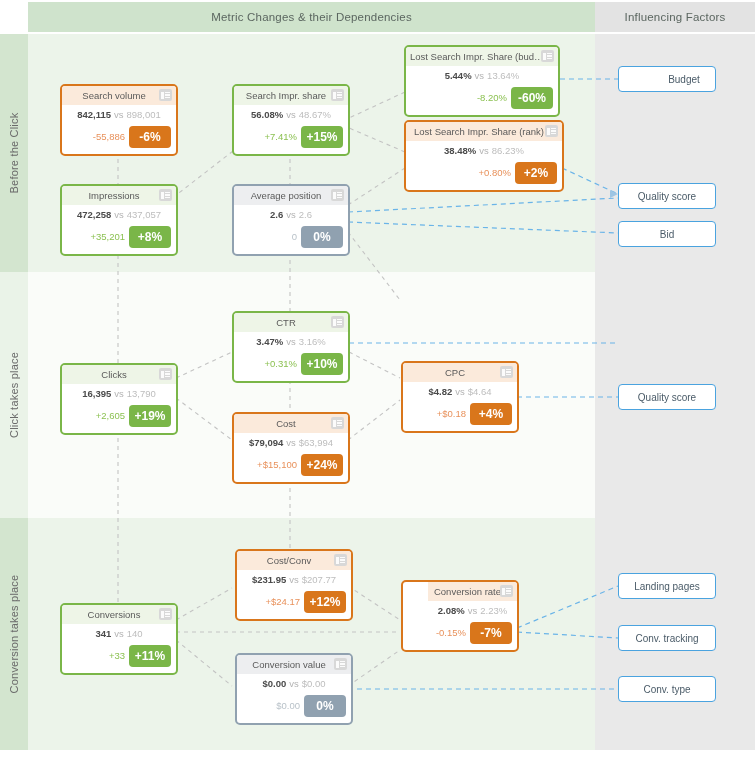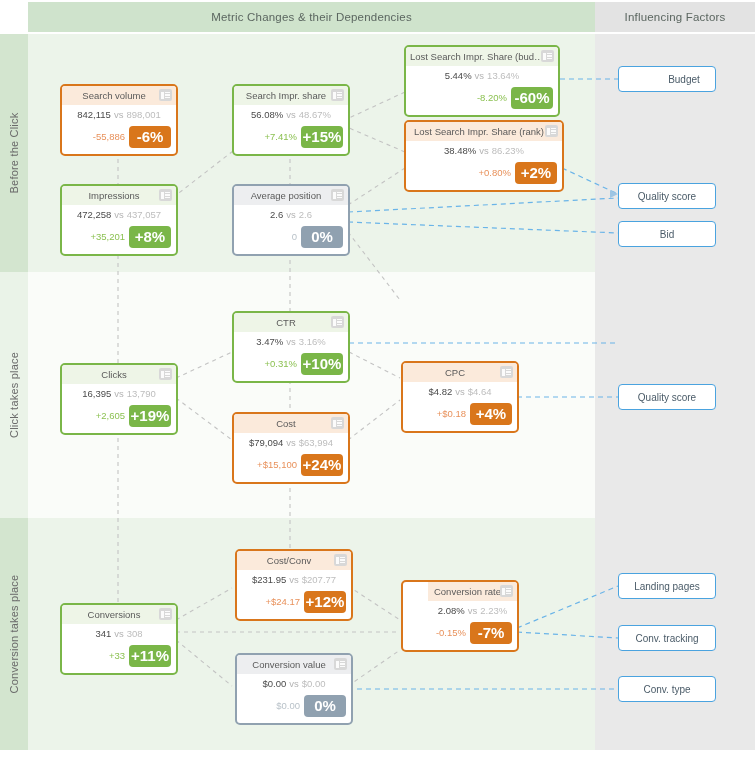--- a/index.html
+++ b/index.html
@@ -46,26 +46,26 @@
   .card-head .ttl{flex:1;text-align:center;padding-right:10px;white-space:nowrap;overflow:hidden;
                   text-overflow:ellipsis;}
   .list-icon{position:absolute;right:4px;top:3px;width:13px;height:12px;background:#d8d8d8;border-radius:2px;
              display:block;}
   .list-icon i{position:absolute;display:block;background:#fbfbfb;}
   .list-icon i.c{left:2px;top:2.5px;width:2.5px;height:7px;}
   .list-icon i.r1{left:5.5px;top:2.5px;width:5.5px;height:1.6px;}
   .list-icon i.r2{left:5.5px;top:5.2px;width:5.5px;height:1.6px;}
   .list-icon i.r3{left:5.5px;top:7.9px;width:5.5px;height:1.6px;}
   .card-vals{height:18px;display:flex;align-items:center;justify-content:center;font-size:9.5px;gap:3px;}
-  .v-now{color:#4a4a4a;font-weight:normal;text-align:right;}
+  .v-now{color:#4a4a4a;font-weight:bold;text-align:right;}
   .v-vs{color:#b4b4b4;}
   .v-prev{color:#bdbdbd;}
   .card-delta{height:27px;display:flex;align-items:center;justify-content:flex-end;gap:4px;padding:0 5px 4px 5px;}
   .abs{font-size:9.5px;}
-  .pct{min-width:42px;height:22px;border-radius:4px;color:#ffffff;font-size:15px;font-weight:bold;
+  .pct{min-width:42px;height:22px;border-radius:4px;color:#ffffff;font-size:12px;font-weight:bold;
        display:flex;align-items:center;justify-content:center;}
 
   
   .t-green{border-color:#7ab648;}
   .t-green .card-head{background:#eef5e7;}
   .t-green .abs{color:#8cc152;}
   .t-green .pct{background:#7ab648;}
   .t-orange{border-color:#d9761b;}
   .t-orange .card-head{background:#fbeadb;}
   .t-orange .abs{color:#e8915b;}
@@ -414,21 +414,21 @@
       <span class="list-icon">
           <i class="c"></i>
           <i class="r1"></i>
           <i class="r2"></i>
           <i class="r3"></i>
         </span>
     </div>
     <div class="card-vals">
       <span class="v-now">341</span>
       <span class="v-vs">vs</span>
-      <span class="v-prev">308</span>
+      <span class="v-prev">140</span>
     </div>
     <div class="card-delta">
       <span class="abs">+33</span>
       <span class="pct">+11%</span>
     </div>
   </div>
 
   <div class="card t-orange" style="left:401px;top:580px;padding-left:25px;">
     <div class="card-head">
       <span class="ttl">Conversion rate</span>

